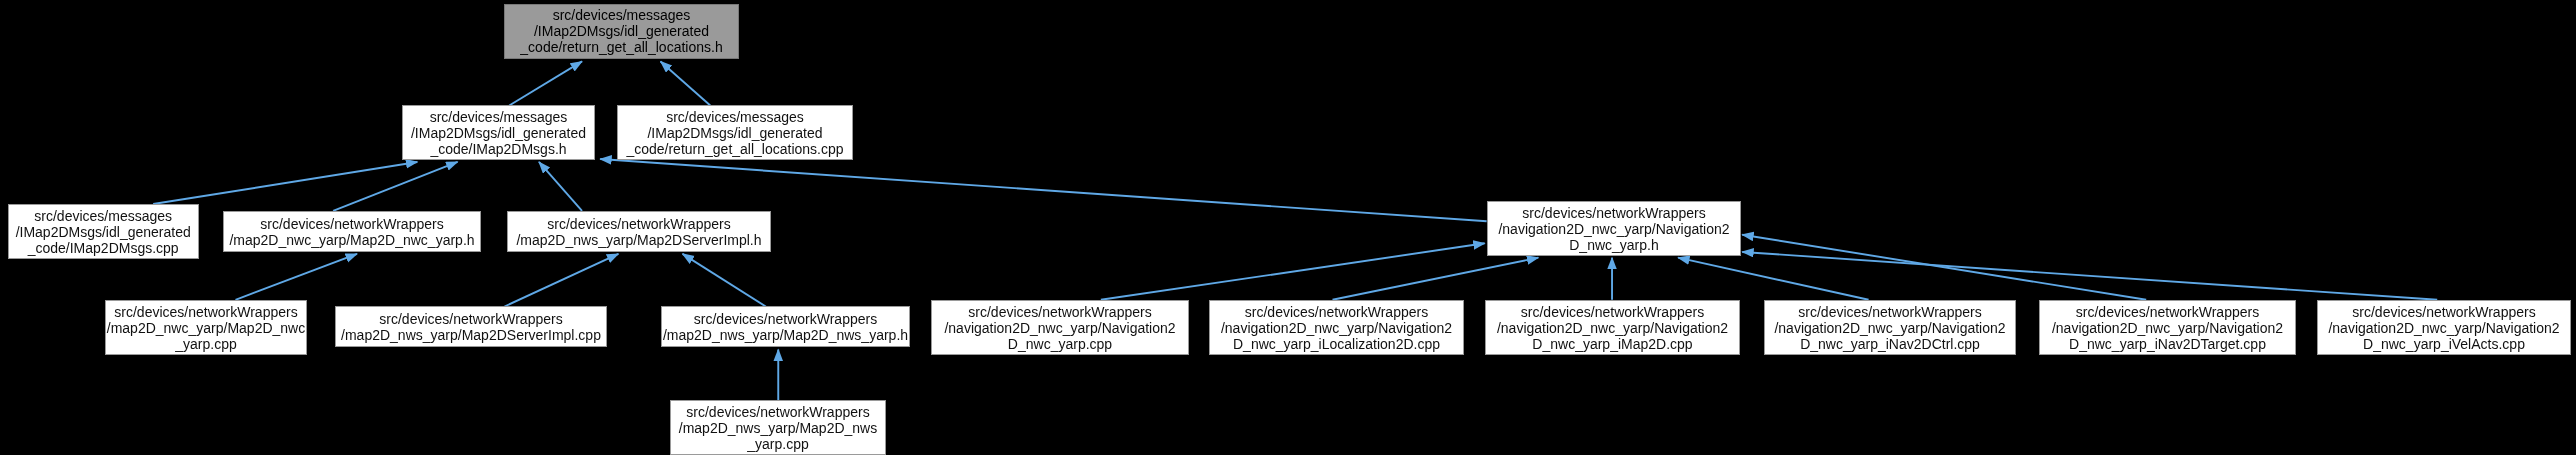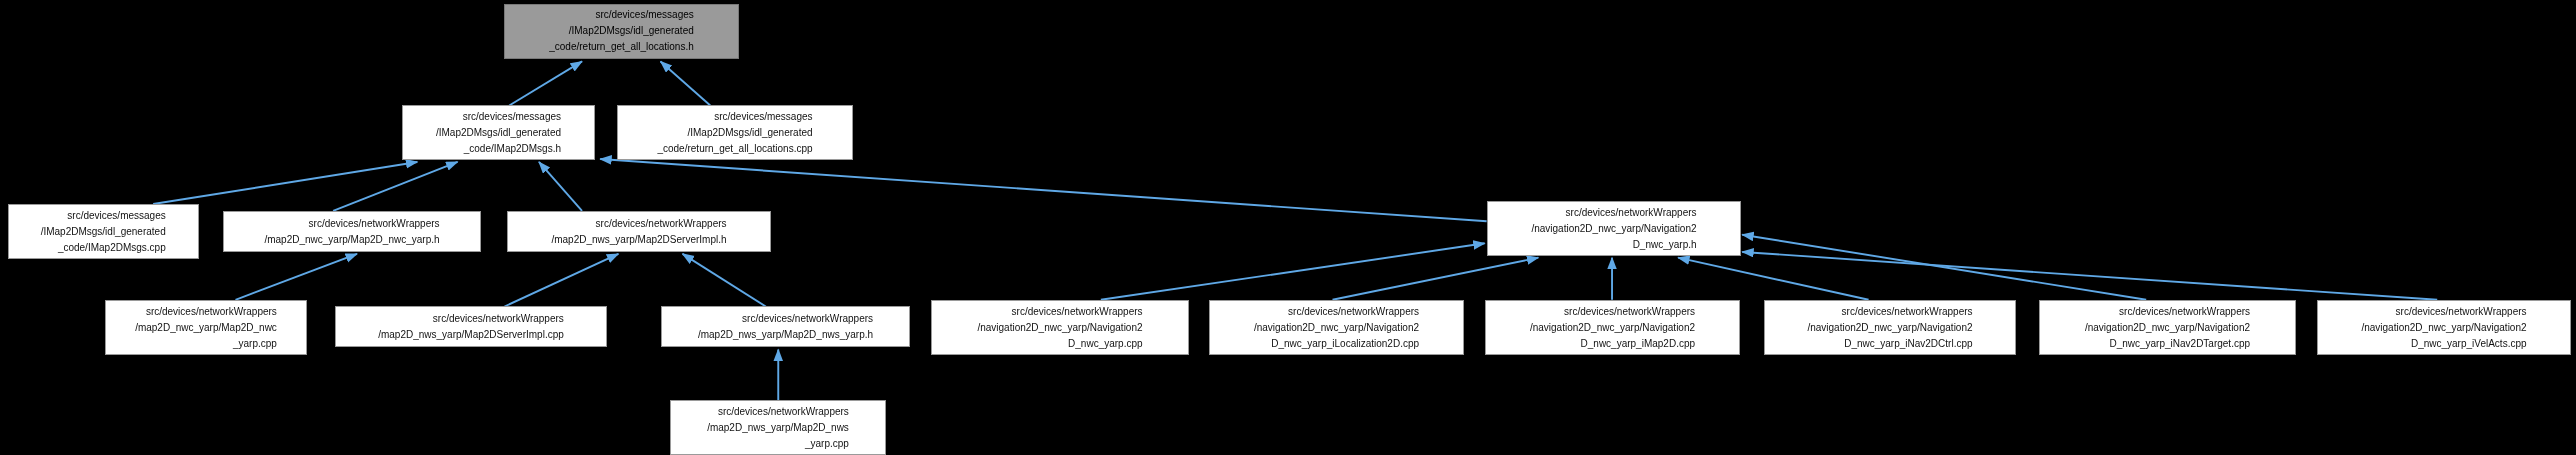--- a/index.html
+++ b/index.html
@@ -21,26 +21,26 @@
     width: 2576px;
     height: 456px;
     pointer-events: none;
   }
   .gnode {
     position: absolute;
     box-sizing: border-box;
     background: #ffffff;
     border: 1.9px solid #9a9a9a;
     color: #111111;
-    font-size: 10px;
+    font-size: 14px;
     line-height: 16px;
     display: flex;
     align-items: center;
     justify-content: center;
-    text-align: right;
+    text-align: center;
     white-space: pre-line;
     cursor: pointer;
     padding: 1px 3.8px;
   }
   .gnode.hl {
     background: #9a9a9a;
     border-color: #787878;
     color: #000000;
     cursor: default;
   }

